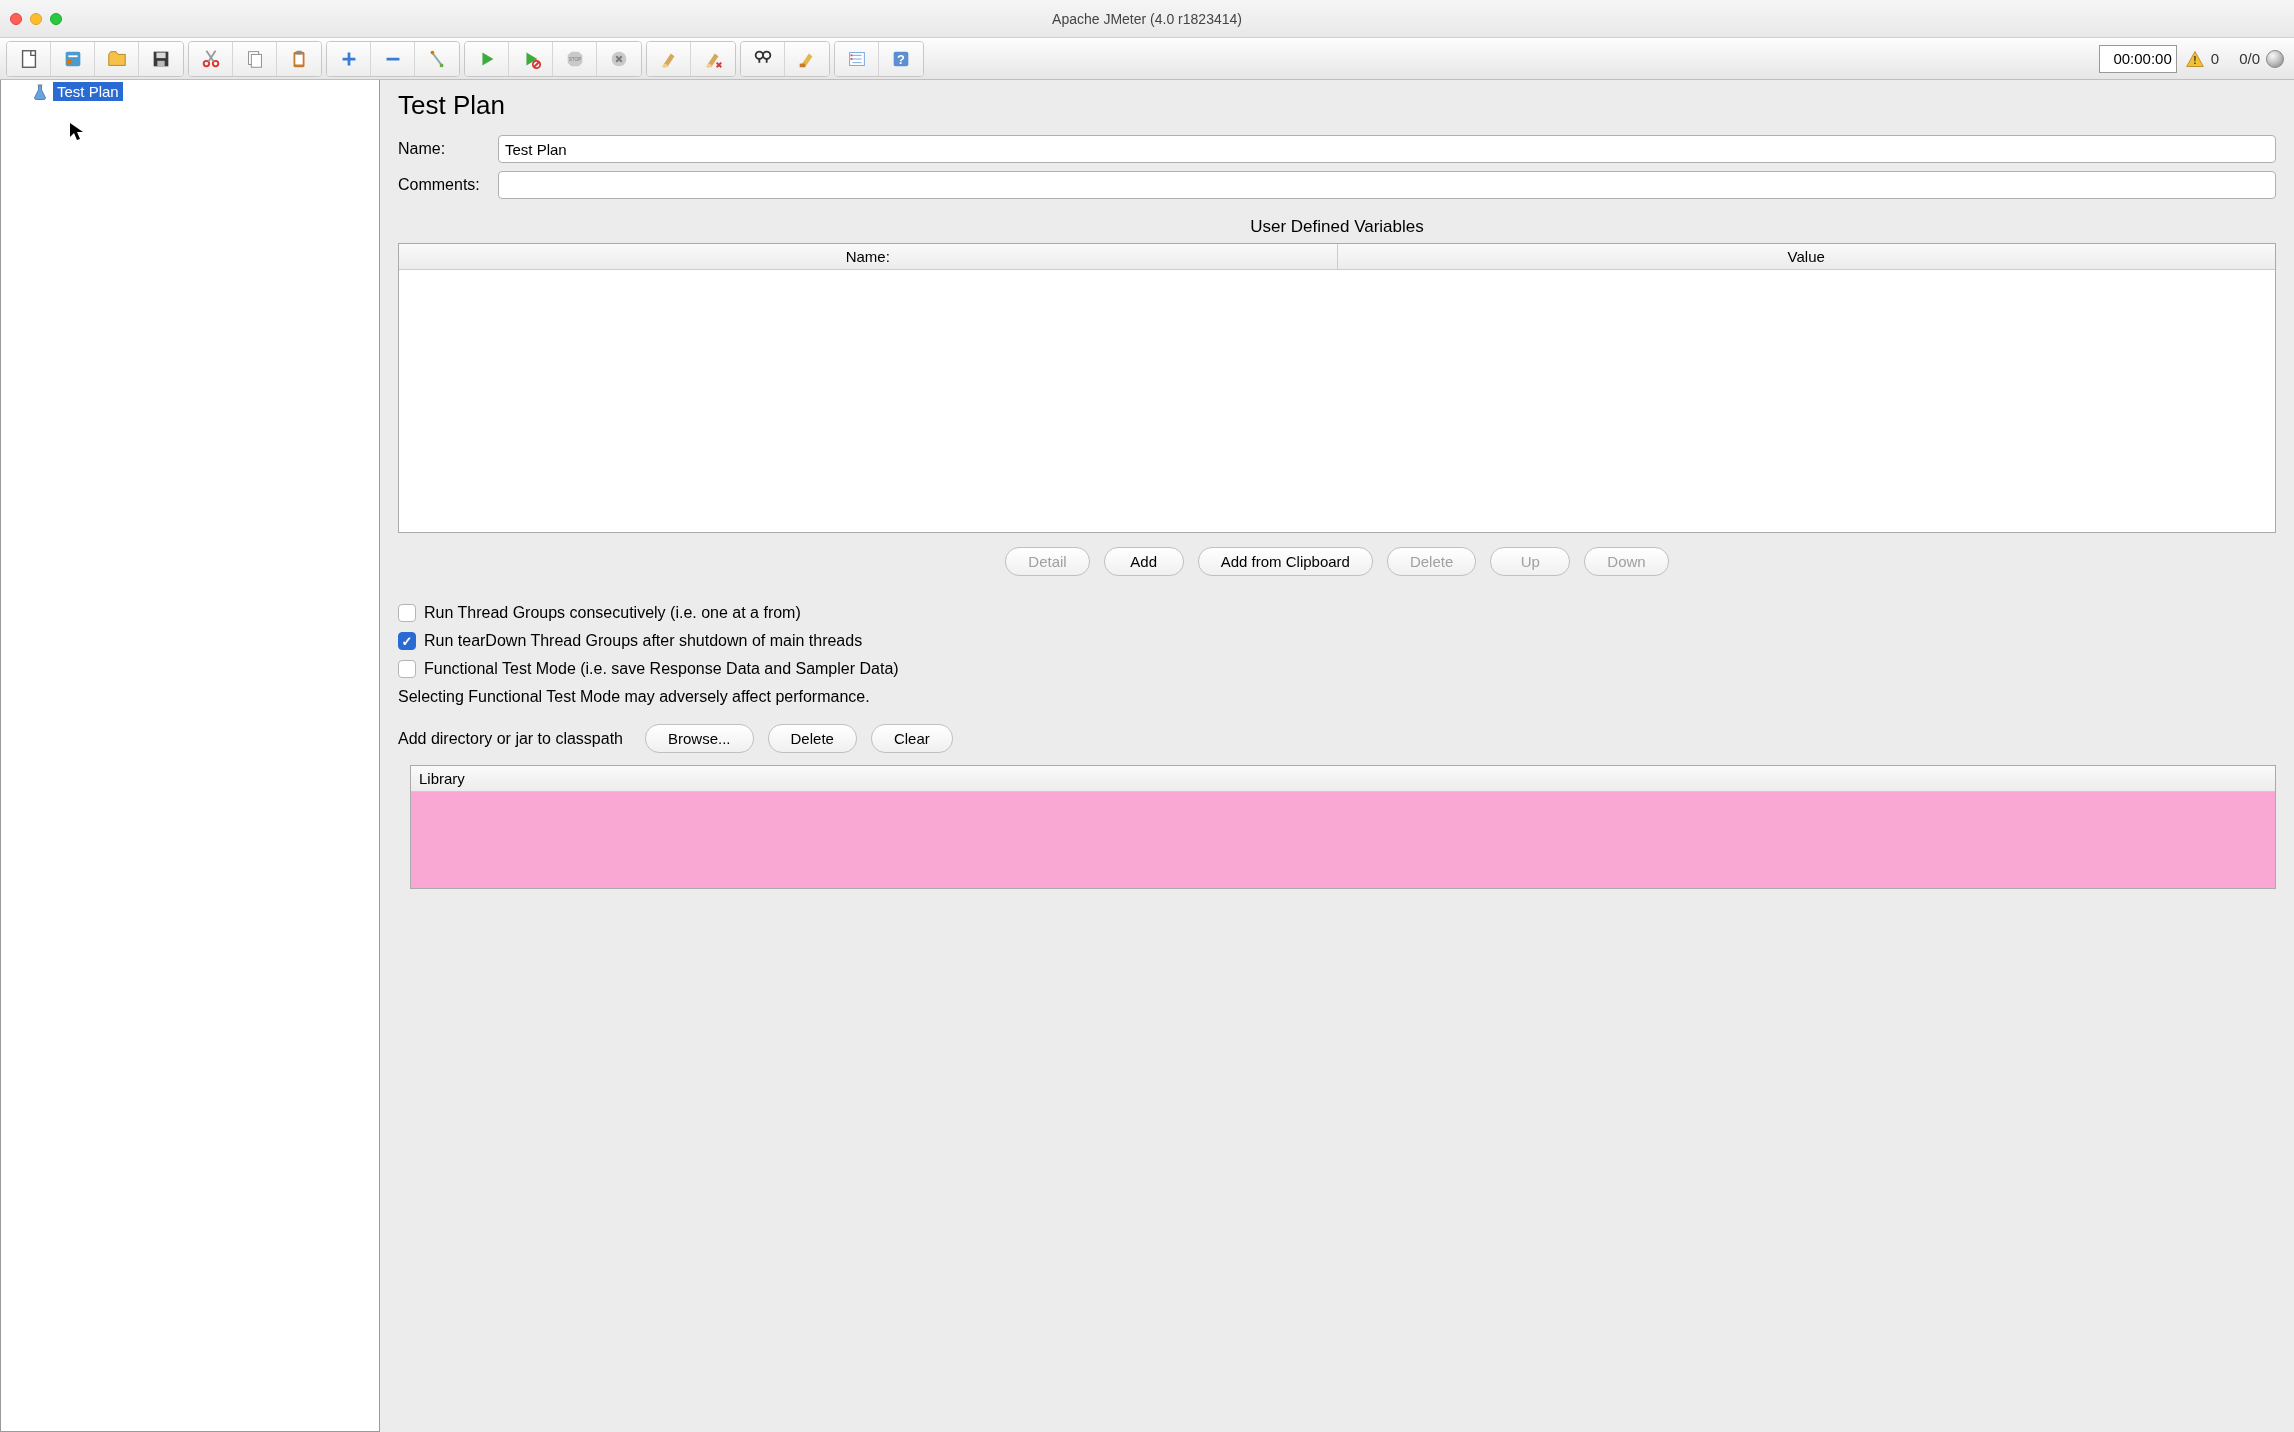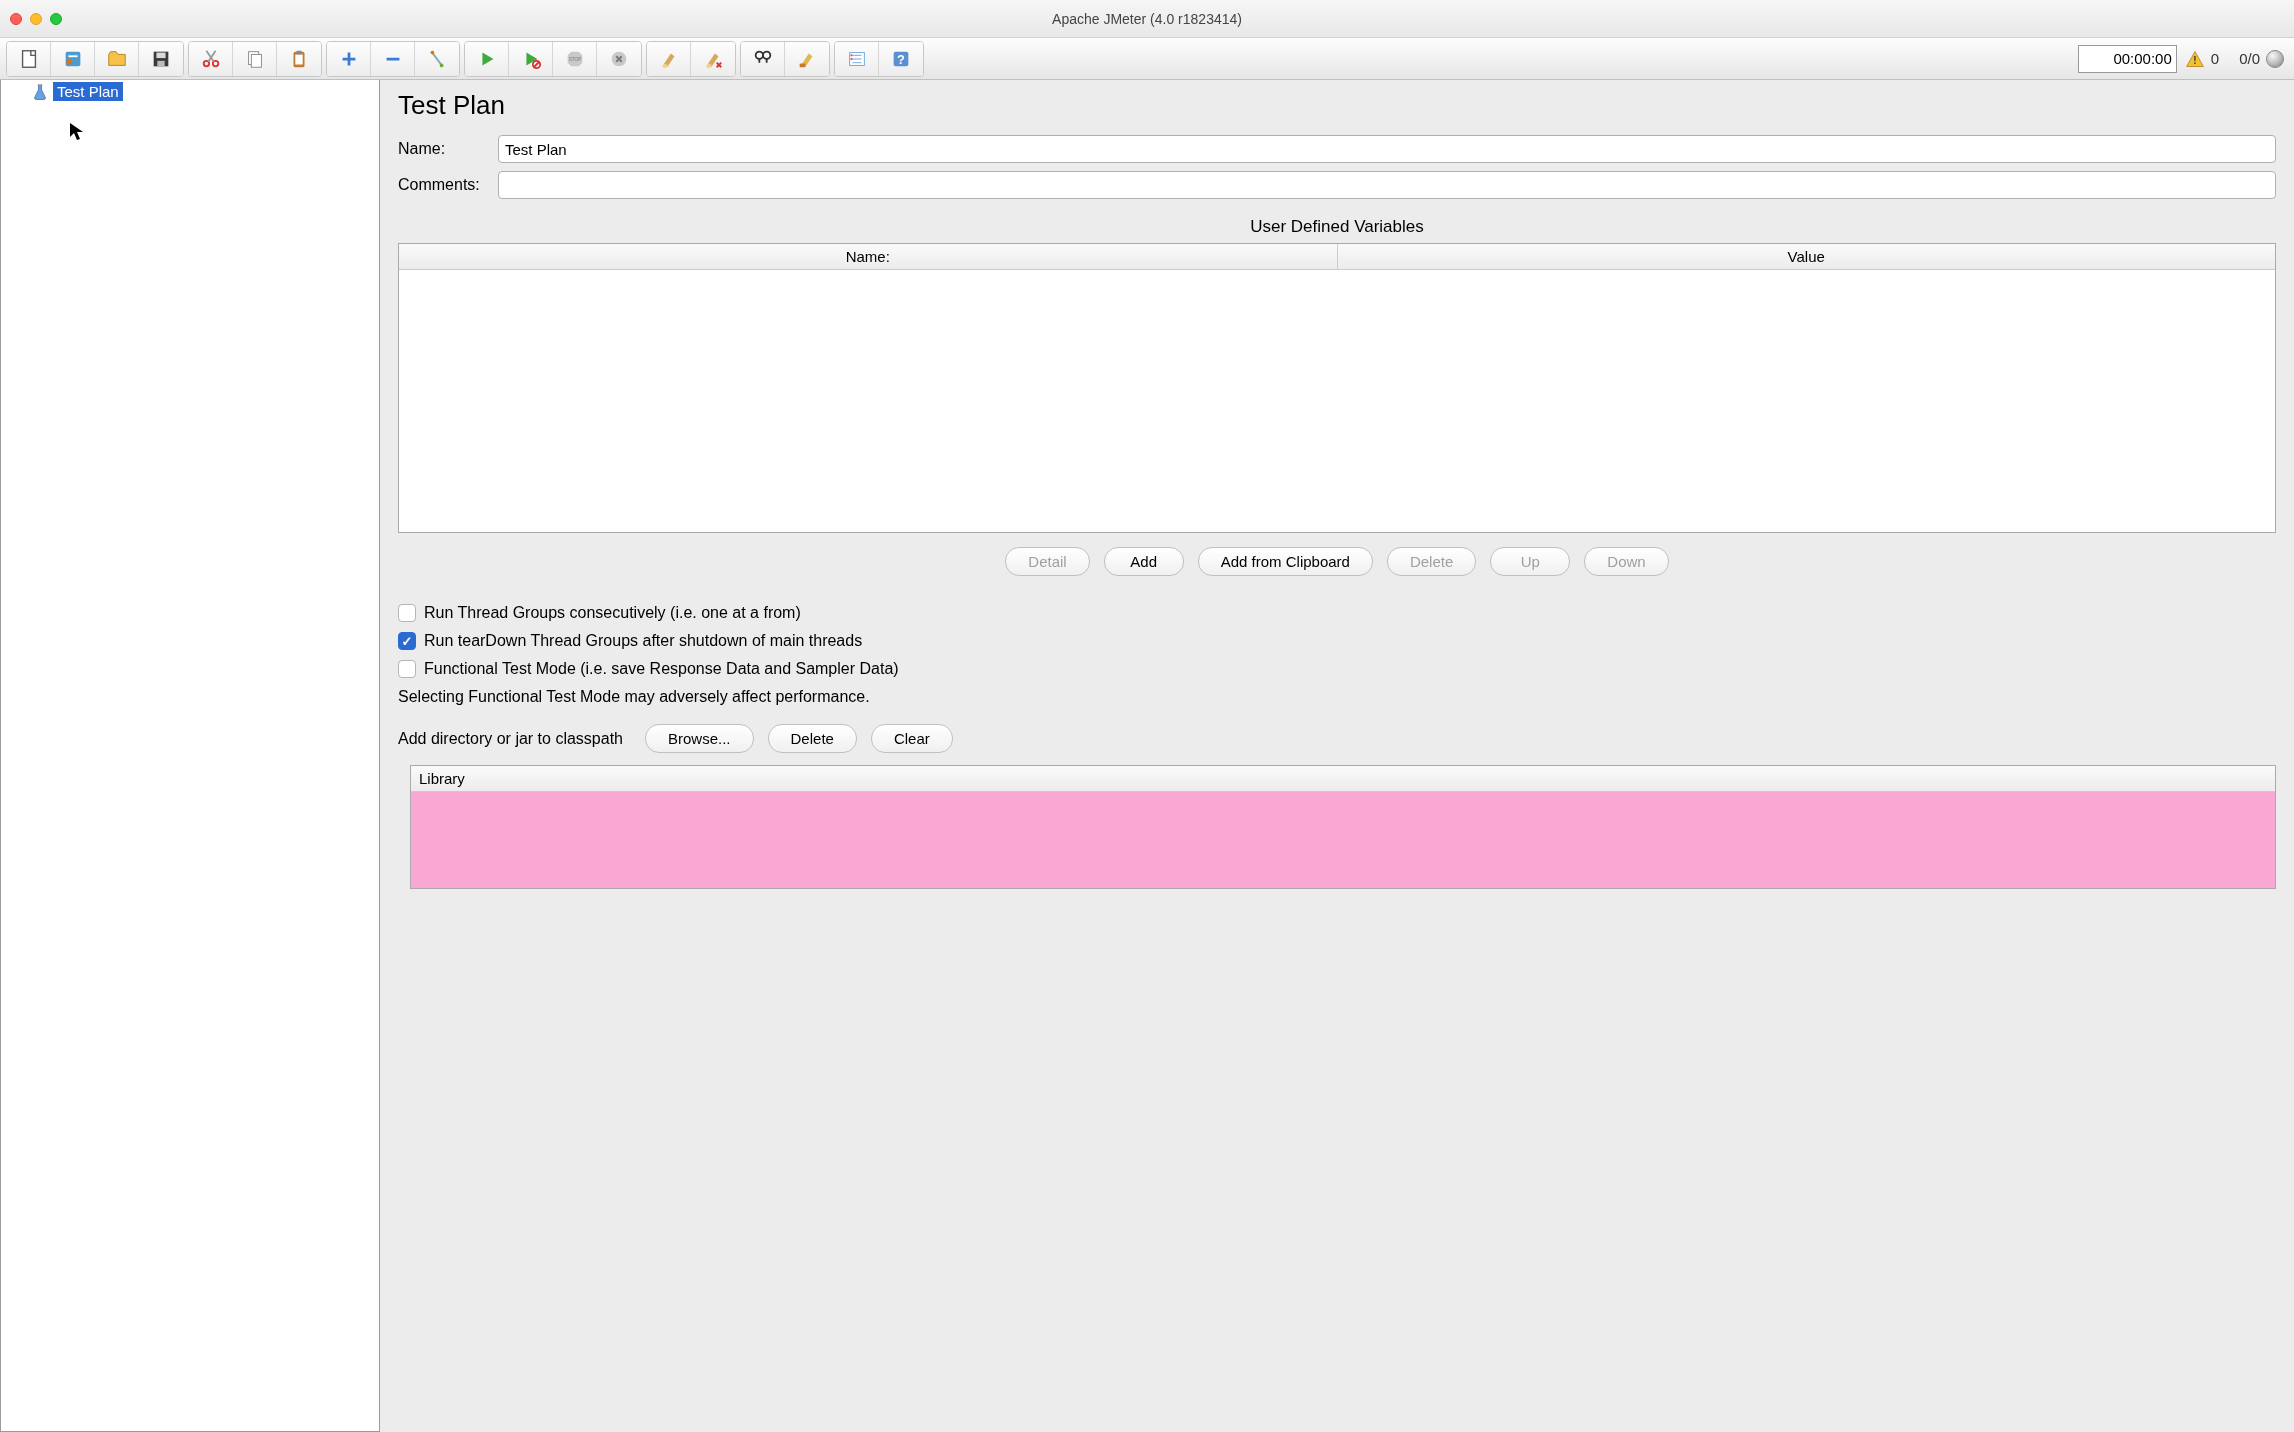--- a/index.html
+++ b/index.html
@@ -51,21 +51,21 @@
   width: 44px; height: 34px;
   display: flex; align-items: center; justify-content: center;
   border-right: 1px solid #d6d6d6;
   background: linear-gradient(#fdfdfd,#ededed);
   cursor: pointer;
 }
 .tb-btn:last-child { border-right: none; }
 .tb-btn svg { width: 22px; height: 22px; }
 .tb-spacer { flex: 1; }
 .tb-time {
-  width: 99px; height: 28px;
+  width: 78px; height: 28px;
   border: 1px solid #999;
   background: #fff;
   display: flex; align-items: center; justify-content: flex-end;
   padding: 0 4px; font-size: 15px;
 }
 .tb-status {
   display: flex; align-items: center; gap: 6px;
   font-size: 15px; color: #333; padding: 0 4px;
 }
 .tb-status svg { width: 20px; height: 20px; }

